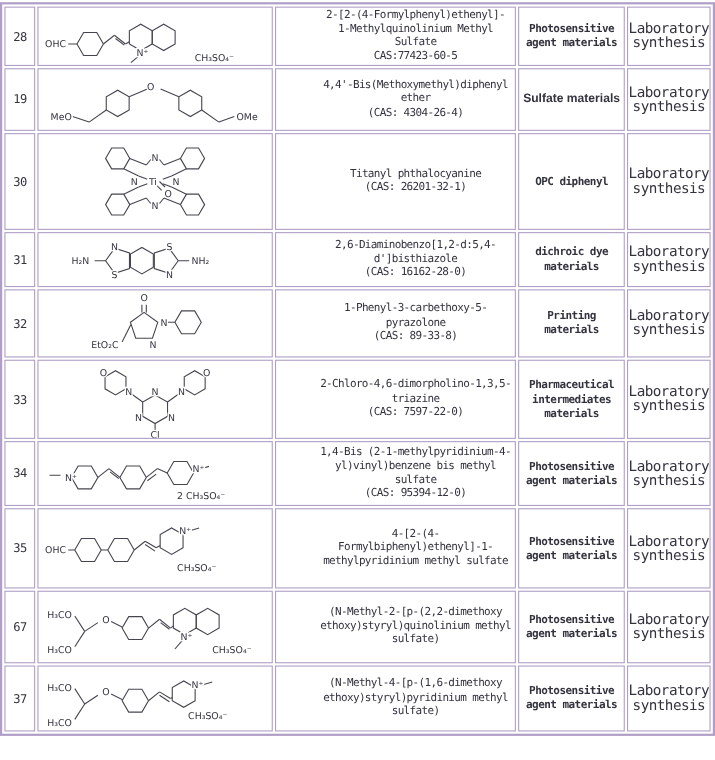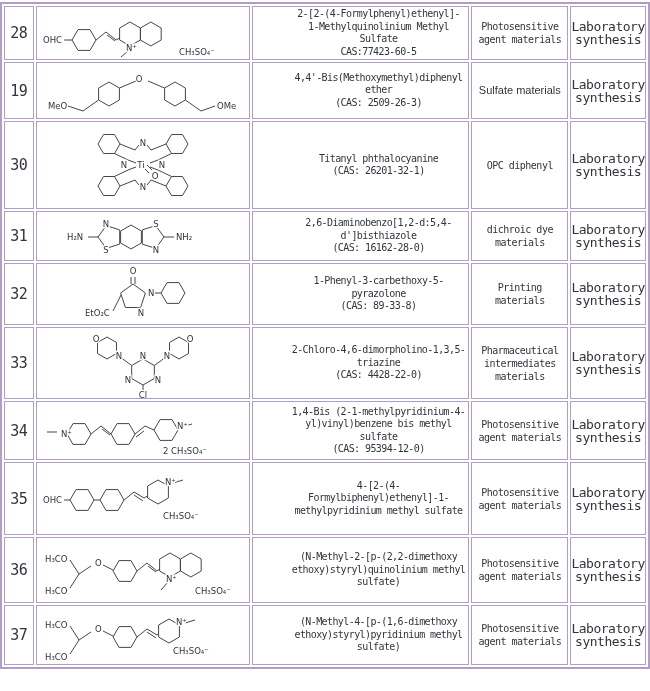--- a/index.html
+++ b/index.html
@@ -1,22 +1,22 @@
 <!DOCTYPE html>
 <html><head>
 <meta charset="utf-8">
 <style>
   html,body{margin:0;padding:0;background:#fff;}
   body{width:650px;height:691px;font-family:"DejaVu Sans Mono",monospace;color:#33333f;}
   table.cat{border-collapse:separate;border-spacing:2px;border:2px solid #b09ec6;margin:2px auto 0 auto;background:#fff;}
   td{border:1px solid #b09ec6;vertical-align:middle;text-align:center;background:#fff;padding:0;}
-  td.no{width:32px;font-size:15px;letter-spacing:-0.5px;}
+  td.no{width:32px;font-size:11px;letter-spacing:-0.5px;}
   td.struct{width:212px;}
   td.name{width:196px;font-size:10px;letter-spacing:-0.6px;line-height:12.5px;white-space:pre-line;padding-left:36px;}
-  td.app{width:102px;font-size:10px;letter-spacing:-0.5px;line-height:13px;white-space:pre-line;}
+  td.app{width:102px;font-size:10px;letter-spacing:-0.5px;line-height:13px;white-space:pre-line;font-weight:bold;}
   td.app.prop{font-family:"Liberation Sans",sans-serif;font-size:11px;letter-spacing:0;}
   td.synth{width:74px;font-size:13px;letter-spacing:-0.5px;line-height:13px;white-space:pre-line;}
   svg{display:block;margin:0 auto;}
   svg .bond{stroke:#45454f;stroke-width:1;fill:none;}
   svg text{font-family:"DejaVu Sans",sans-serif;font-size:8.5px;fill:#33333f;paint-order:stroke;stroke:#ffffff;stroke-width:2.5px;}
 </style>
 </head>
 <body>
 
 <table class="cat">
@@ -61,21 +61,21 @@
         <polygon class="bond" points="148.4,37.0 138.0,43.0 127.6,37.0 127.6,25.0 138.0,19.0 148.4,25.0"></polygon>
         <line class="bond" x1="148.4" y1="37" x2="164" y2="48"></line>
         <line class="bond" x1="164" y1="48" x2="178" y2="43"></line>
         <text x="11" y="46">MeO</text>
         <text x="102" y="19" text-anchor="middle">O</text>
         <text x="180" y="46">OMe</text>
       </svg>
     </td>
     <td class="name">4,4'-Bis(Methoxymethyl)diphenyl
 ether
-(CAS: 2509-26-3)</td>
+(CAS: 4304-26-4)</td>
     <td class="app prop">Sulfate materials</td>
     <td class="synth">Laboratory
 synthesis</td>
   </tr>
 
   <tr style="height:88px">
     <td class="no">30</td>
     <td class="struct">
       <svg width="212" height="86" viewBox="0 0 212 86">
         <polygon class="bond" points="83.0,22.0 77.5,31.5 66.5,31.5 61.0,22.0 66.5,12.5 77.5,12.5"></polygon>
@@ -179,21 +179,21 @@
         <text x="121" y="55" text-anchor="middle">N</text>
         <text x="82" y="31" text-anchor="middle">N</text>
         <text x="130" y="31" text-anchor="middle">N</text>
         <text x="59" y="14" text-anchor="middle">O</text>
         <text x="153" y="14" text-anchor="middle">O</text>
         <text x="106" y="70" text-anchor="middle">Cl</text>
       </svg>
     </td>
     <td class="name">2-Chloro-4,6-dimorpholino-1,3,5-
 triazine
-(CAS: 4428-22-0)</td>
+(CAS: 7597-22-0)</td>
     <td class="app">Pharmaceutical
 intermediates
 materials</td>
     <td class="synth">Laboratory
 synthesis</td>
   </tr>
 
   <tr style="height:57px">
     <td class="no">34</td>
     <td class="struct">
@@ -244,21 +244,21 @@
     </td>
     <td class="name">4-[2-(4-Formylbiphenyl)ethenyl]-1-
 methylpyridinium methyl sulfate</td>
     <td class="app">Photosensitive
 agent materials</td>
     <td class="synth">Laboratory
 synthesis</td>
   </tr>
 
   <tr style="height:64px">
-    <td class="no">36</td>
+    <td class="no">67</td>
     <td class="struct">
       <svg width="212" height="64" viewBox="0 0 212 64">
         <line class="bond" x1="33" y1="22" x2="42" y2="36"></line>
         <line class="bond" x1="33" y1="50" x2="42" y2="36"></line>
         <line class="bond" x1="42" y1="36" x2="54" y2="28"></line>
         <line class="bond" x1="66" y1="27" x2="76" y2="32"></line>
         <polygon class="bond" points="100.0,33.0 94.0,43.4 82.0,43.4 76.0,33.0 82.0,22.6 94.0,22.6"></polygon>
         <line class="bond" x1="100" y1="33" x2="110" y2="25"></line>
         <line class="bond" x1="110" y1="25" x2="120" y2="33"></line>
         <line class="bond" x1="111" y1="28" x2="119" y2="34"></line>

